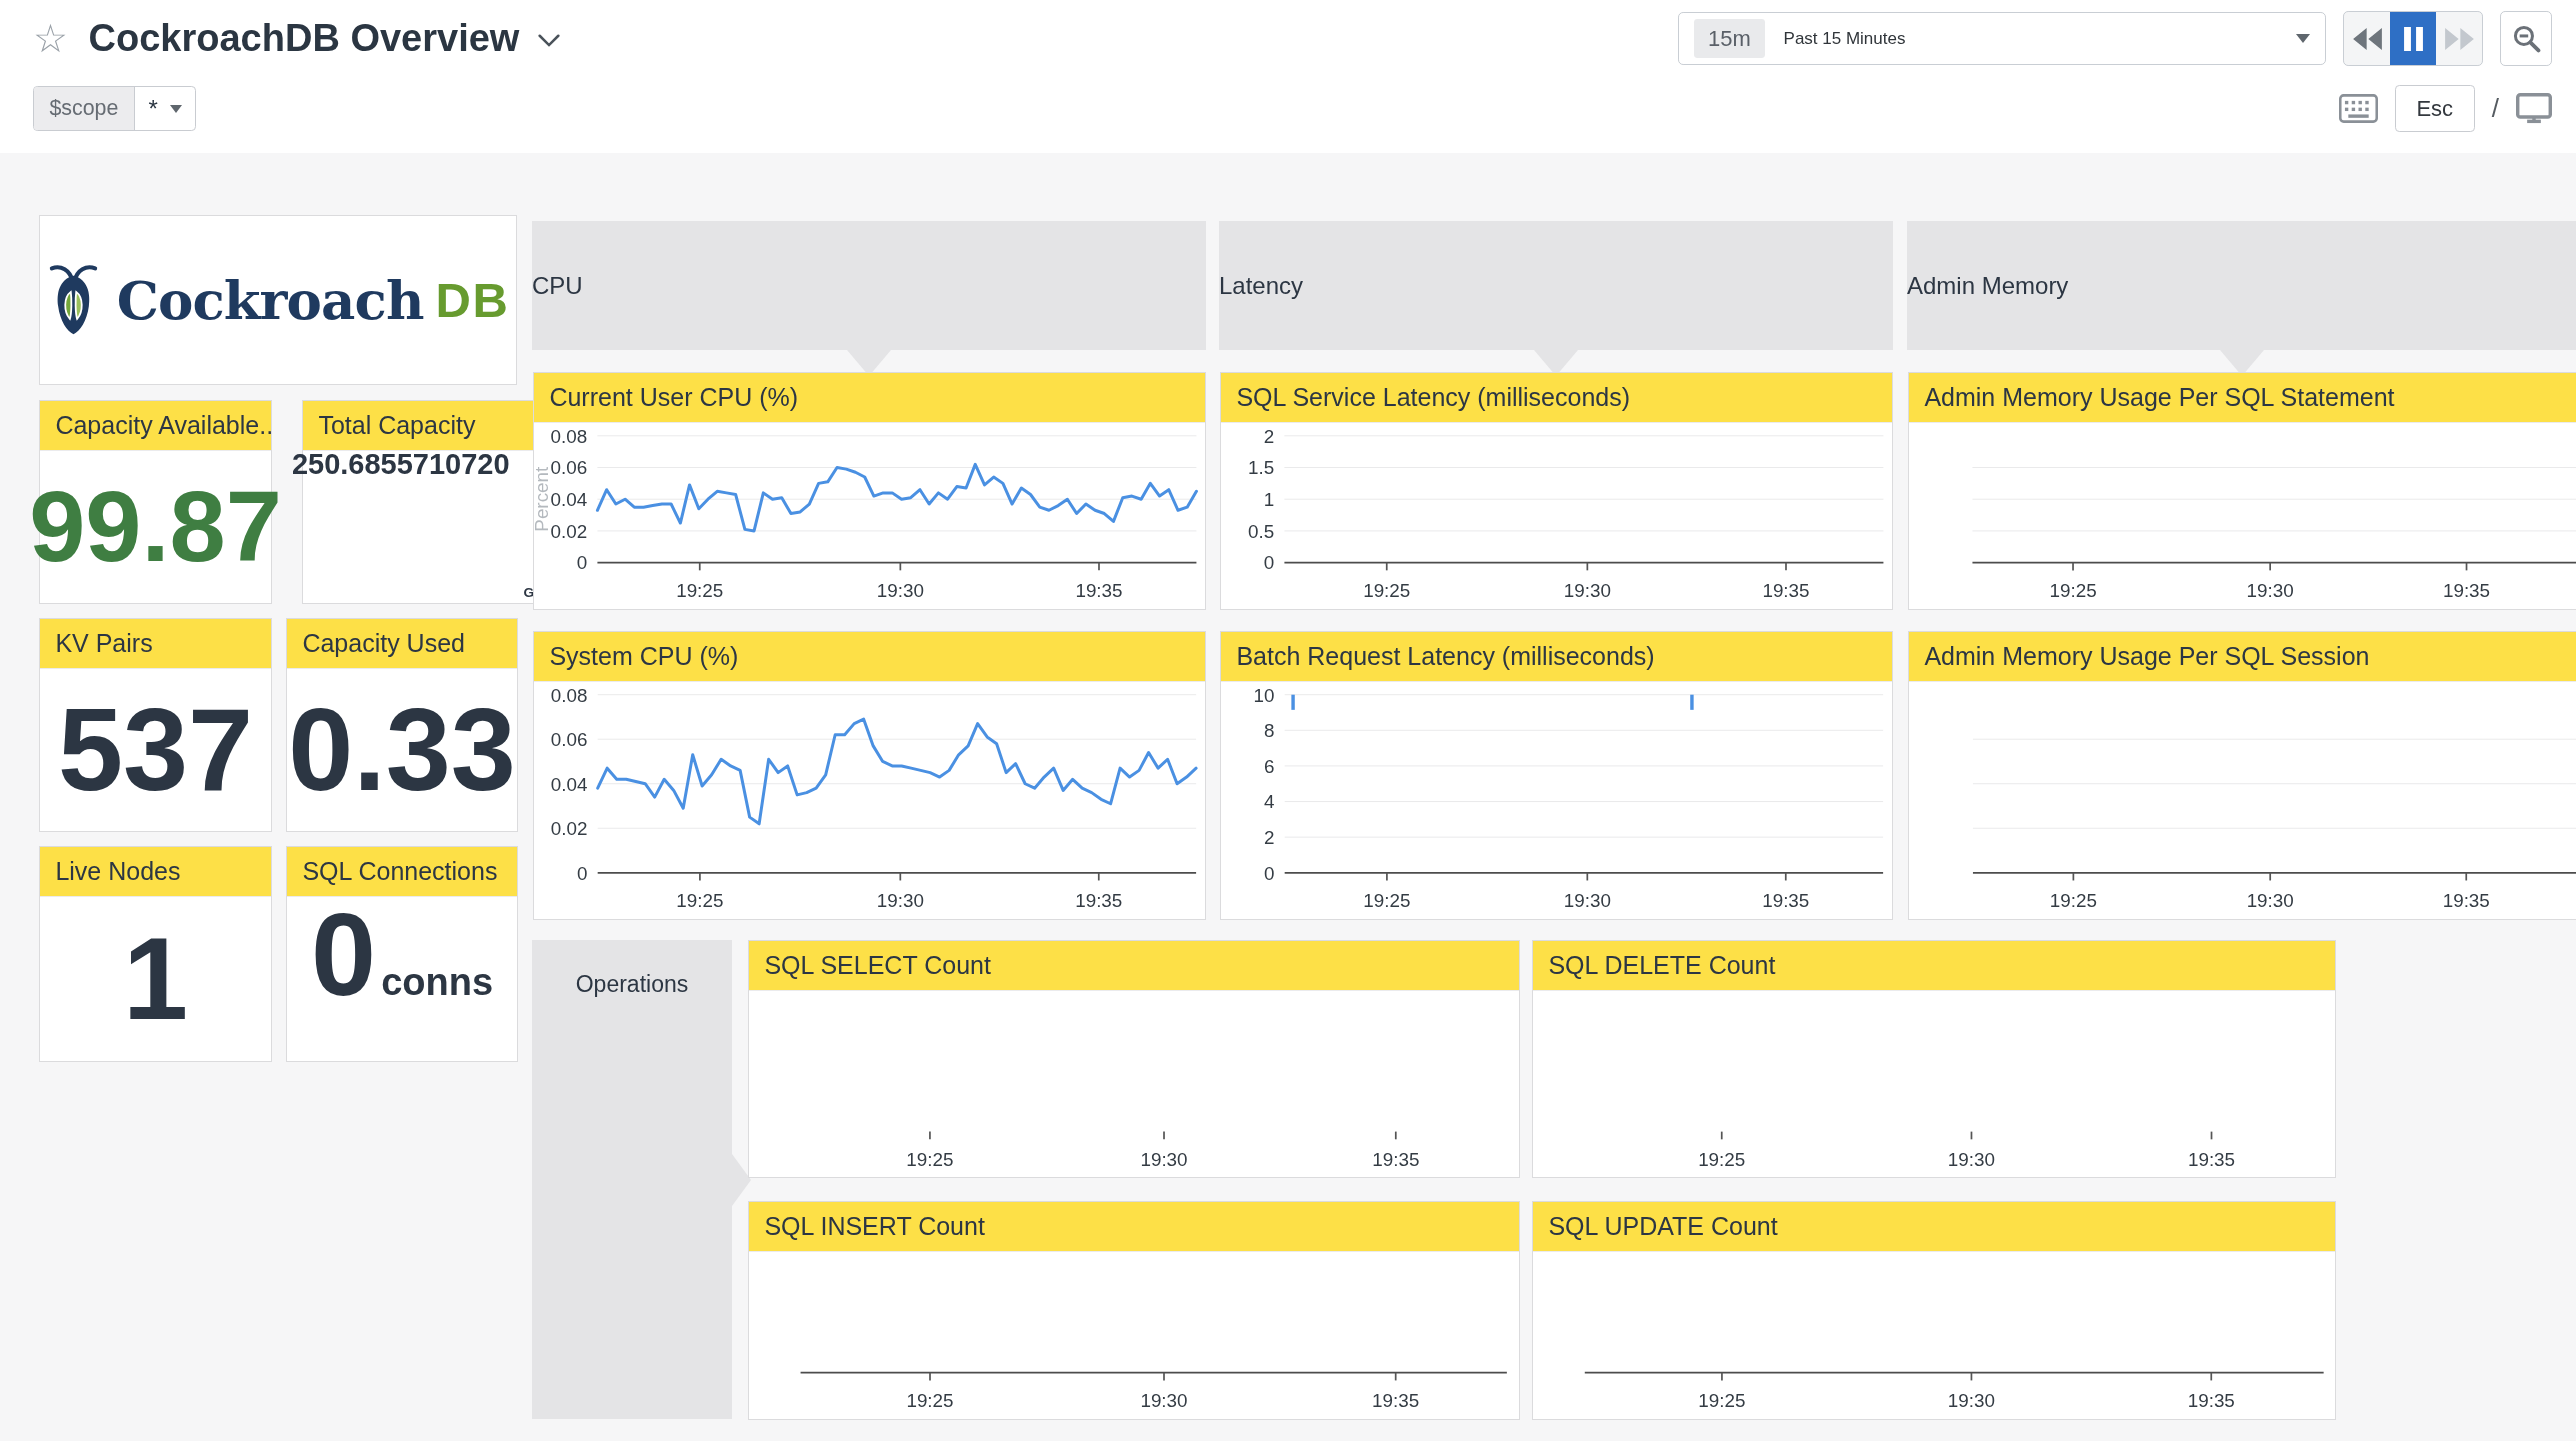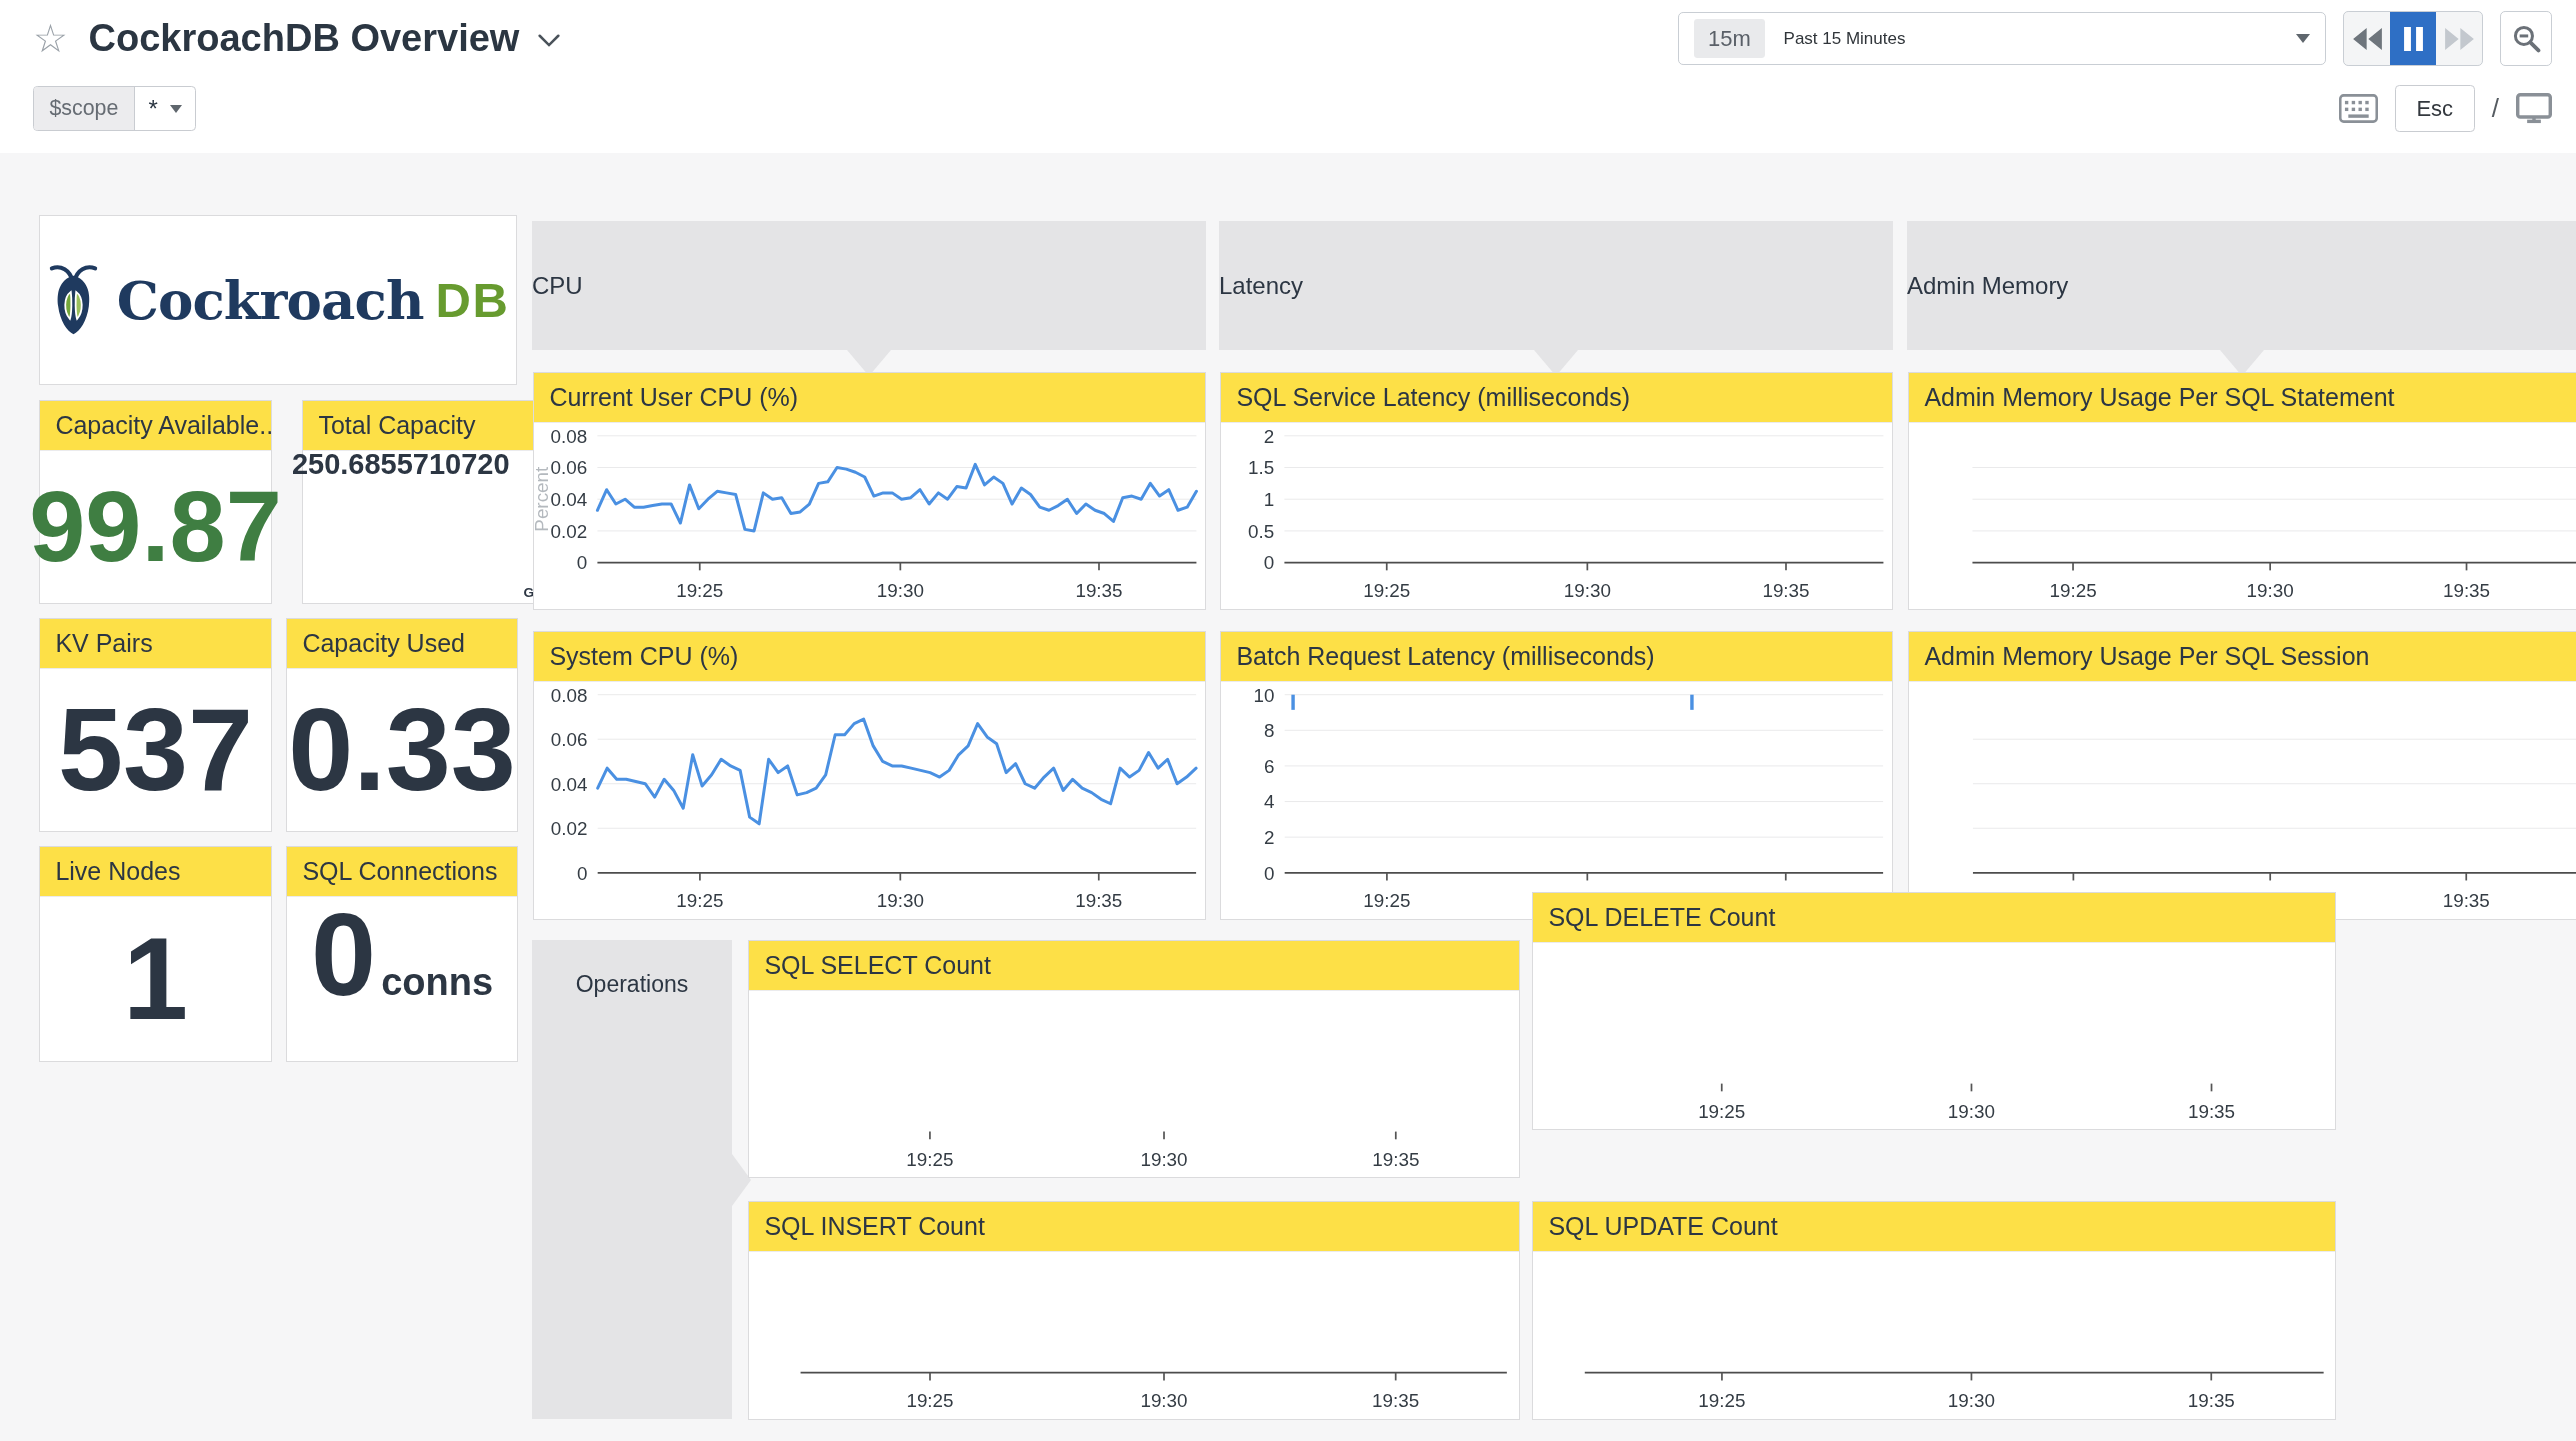--- a/index.html
+++ b/index.html
@@ -330,21 +330,21 @@
     <div class="card-title">SQL SELECT Count</div>
     <div class="chart-plot"><svg xmlns="http://www.w3.org/2000/svg" width="770" height="188" viewBox="0 0 898 219">
           <line x1="211.0" y1="165" x2="211.0" y2="174" stroke="#555" stroke-width="2"></line>
           <text x="211.0" y="205" text-anchor="middle" font-size="22" fill="#343c44">19:25</text>
           <line x1="484.0" y1="165" x2="484.0" y2="174" stroke="#555" stroke-width="2"></line>
           <text x="484.0" y="205" text-anchor="middle" font-size="22" fill="#343c44">19:30</text>
           <line x1="754.3" y1="165" x2="754.3" y2="174" stroke="#555" stroke-width="2"></line>
           <text x="754.3" y="205" text-anchor="middle" font-size="22" fill="#343c44">19:35</text>
         </svg></div>
   </div>
-  <div class="card" style="left:1532px;top:892px;width:804px;height:238px;">
+  <div class="card" style="left:1532px;top:940px;width:804px;height:238px;">
     <div class="card-title">SQL DELETE Count</div>
     <div class="chart-plot"><svg xmlns="http://www.w3.org/2000/svg" width="803" height="188" viewBox="0 0 936 219">
           <line x1="220.0" y1="165" x2="220.0" y2="174" stroke="#555" stroke-width="2"></line>
           <text x="220.0" y="205" text-anchor="middle" font-size="22" fill="#343c44">19:25</text>
           <line x1="511.1" y1="165" x2="511.1" y2="174" stroke="#555" stroke-width="2"></line>
           <text x="511.1" y="205" text-anchor="middle" font-size="22" fill="#343c44">19:30</text>
           <line x1="790.9" y1="165" x2="790.9" y2="174" stroke="#555" stroke-width="2"></line>
           <text x="790.9" y="205" text-anchor="middle" font-size="22" fill="#343c44">19:35</text>
         </svg></div>
   </div>

